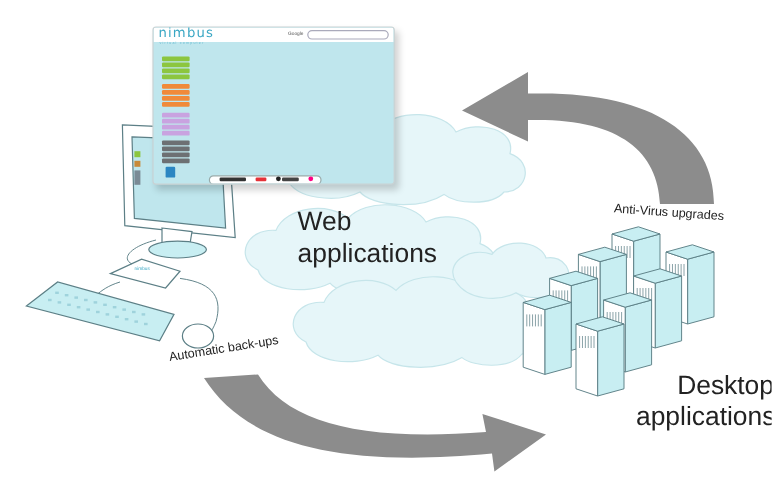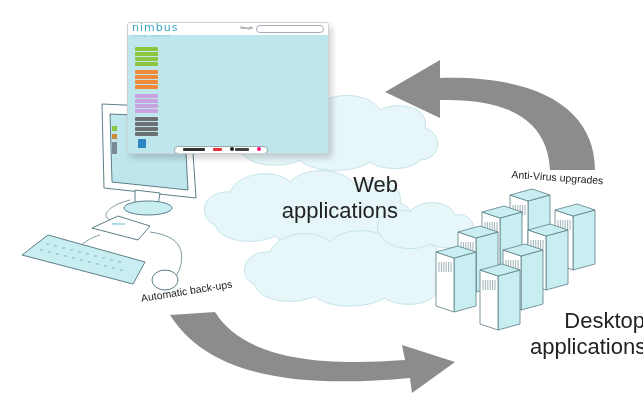--- a/index.html
+++ b/index.html
@@ -1,19 +1,19 @@
 <!DOCTYPE html>
 <html><head>
   <meta charset="utf-8">
   <style>
     html, body { margin: 0; padding: 0; background: #ffffff; }
     body { width: 643px; height: 405px; position: relative; overflow: hidden; font-family: "Liberation Sans", sans-serif; }
     #stage { position: absolute; left: 0; top: 0; width: 643px; height: 289px; }
     .label { position: absolute; color: #1a1a1a; font-family: "Liberation Sans", sans-serif; white-space: nowrap; }
-    .big-label { font-size: 22px; line-height: 26px; text-align: right; color: #222; }
+    .big-label { font-size: 22px; line-height: 26px; text-align: left; color: #222; }
     .small-label { font-size: 10.5px; color: #222; }
     #web-label { left: 248px; top: 172px; width: 150px; }
     #desktop-label { left: 530px; top: 308px; width: 115px; text-align: right; }
     #antivirus-label { left: 512px; top: 168px; transform: rotate(4deg); transform-origin: left top; }
     #backup-label { left: 140px; top: 292px; transform: rotate(-9deg); transform-origin: left top; }
 
     
     #browser { position: absolute; left: 127px; top: 22px; width: 200px; height: 130px;
       background: #bfe6ed; border: 1px solid #c9d2d4; border-radius: 3px;
       box-shadow: 3px 4px 6px rgba(0,0,0,0.18); overflow: hidden; }

